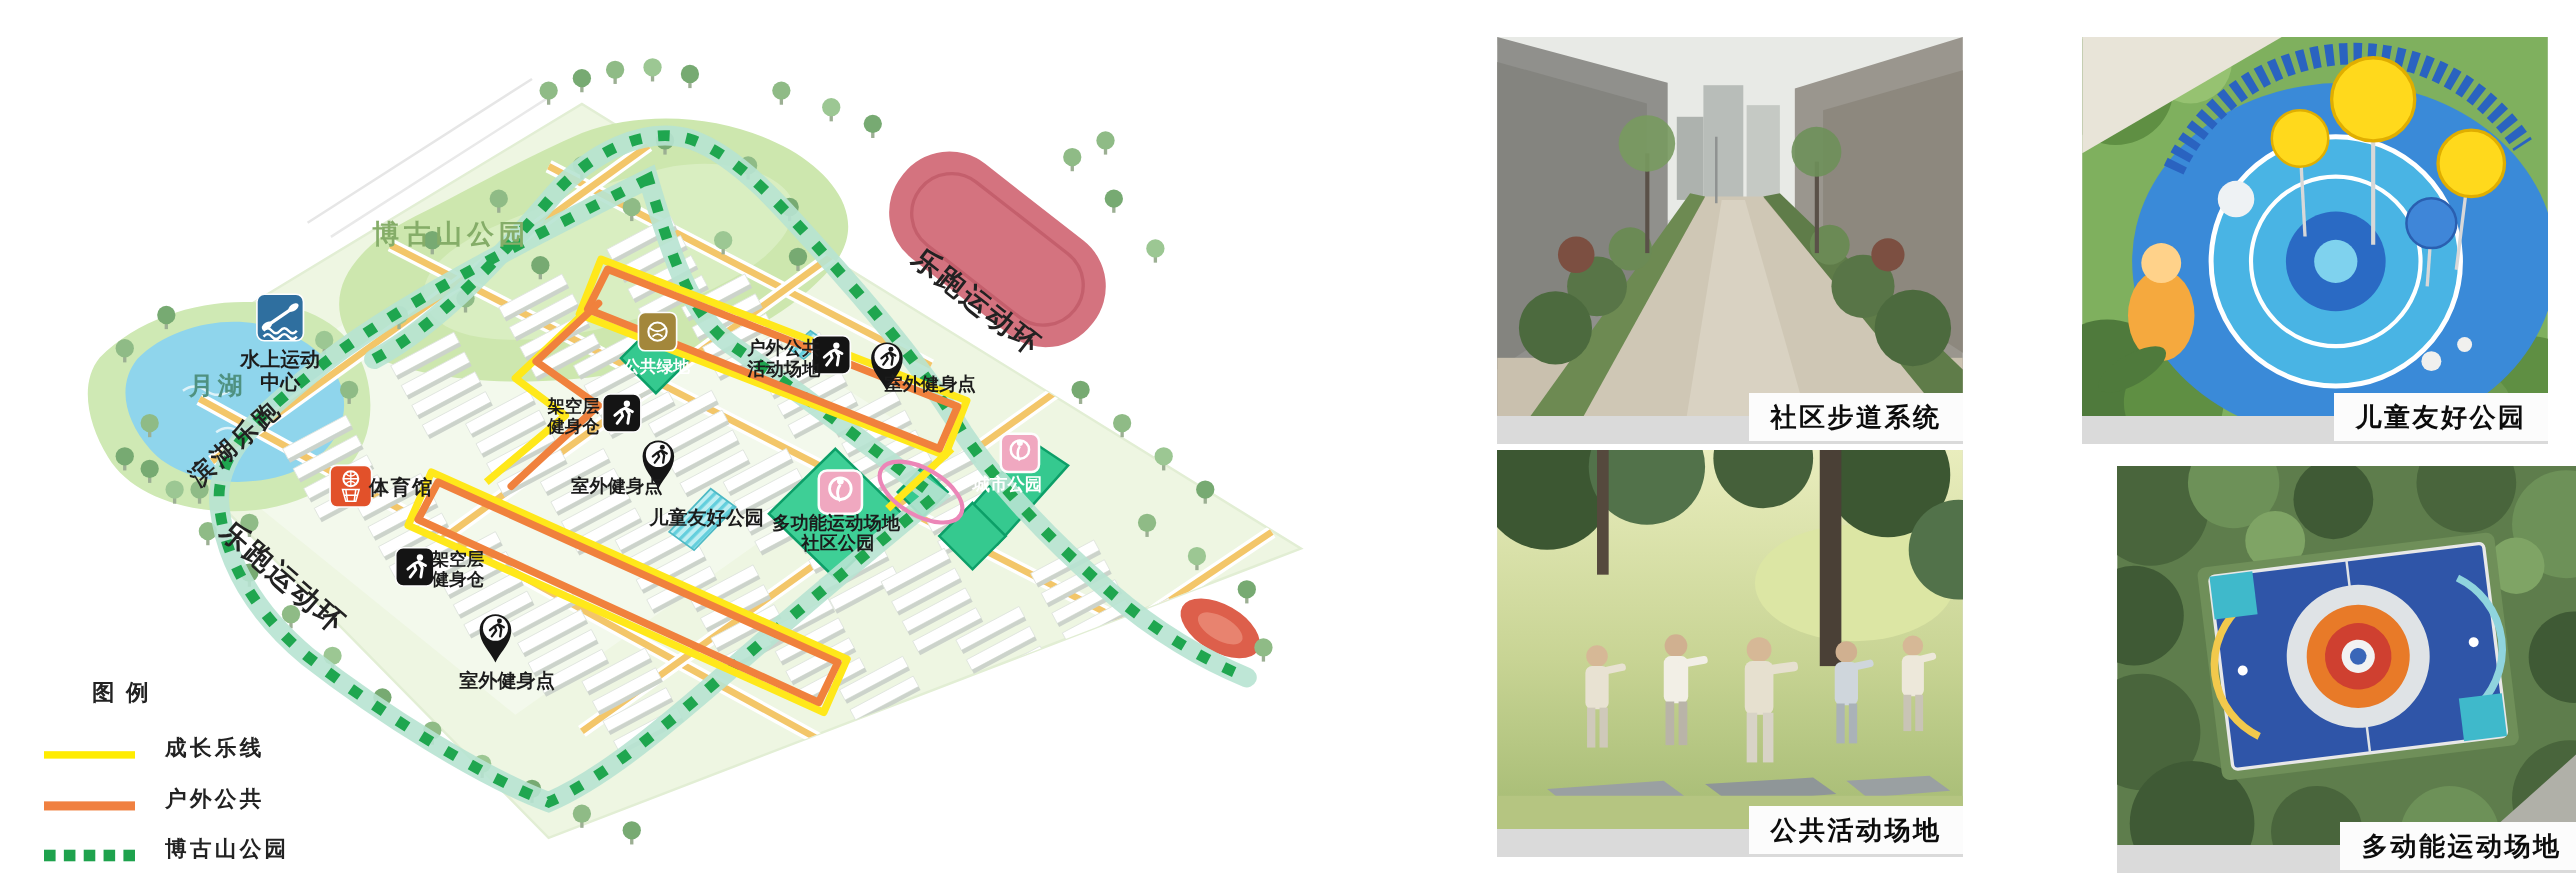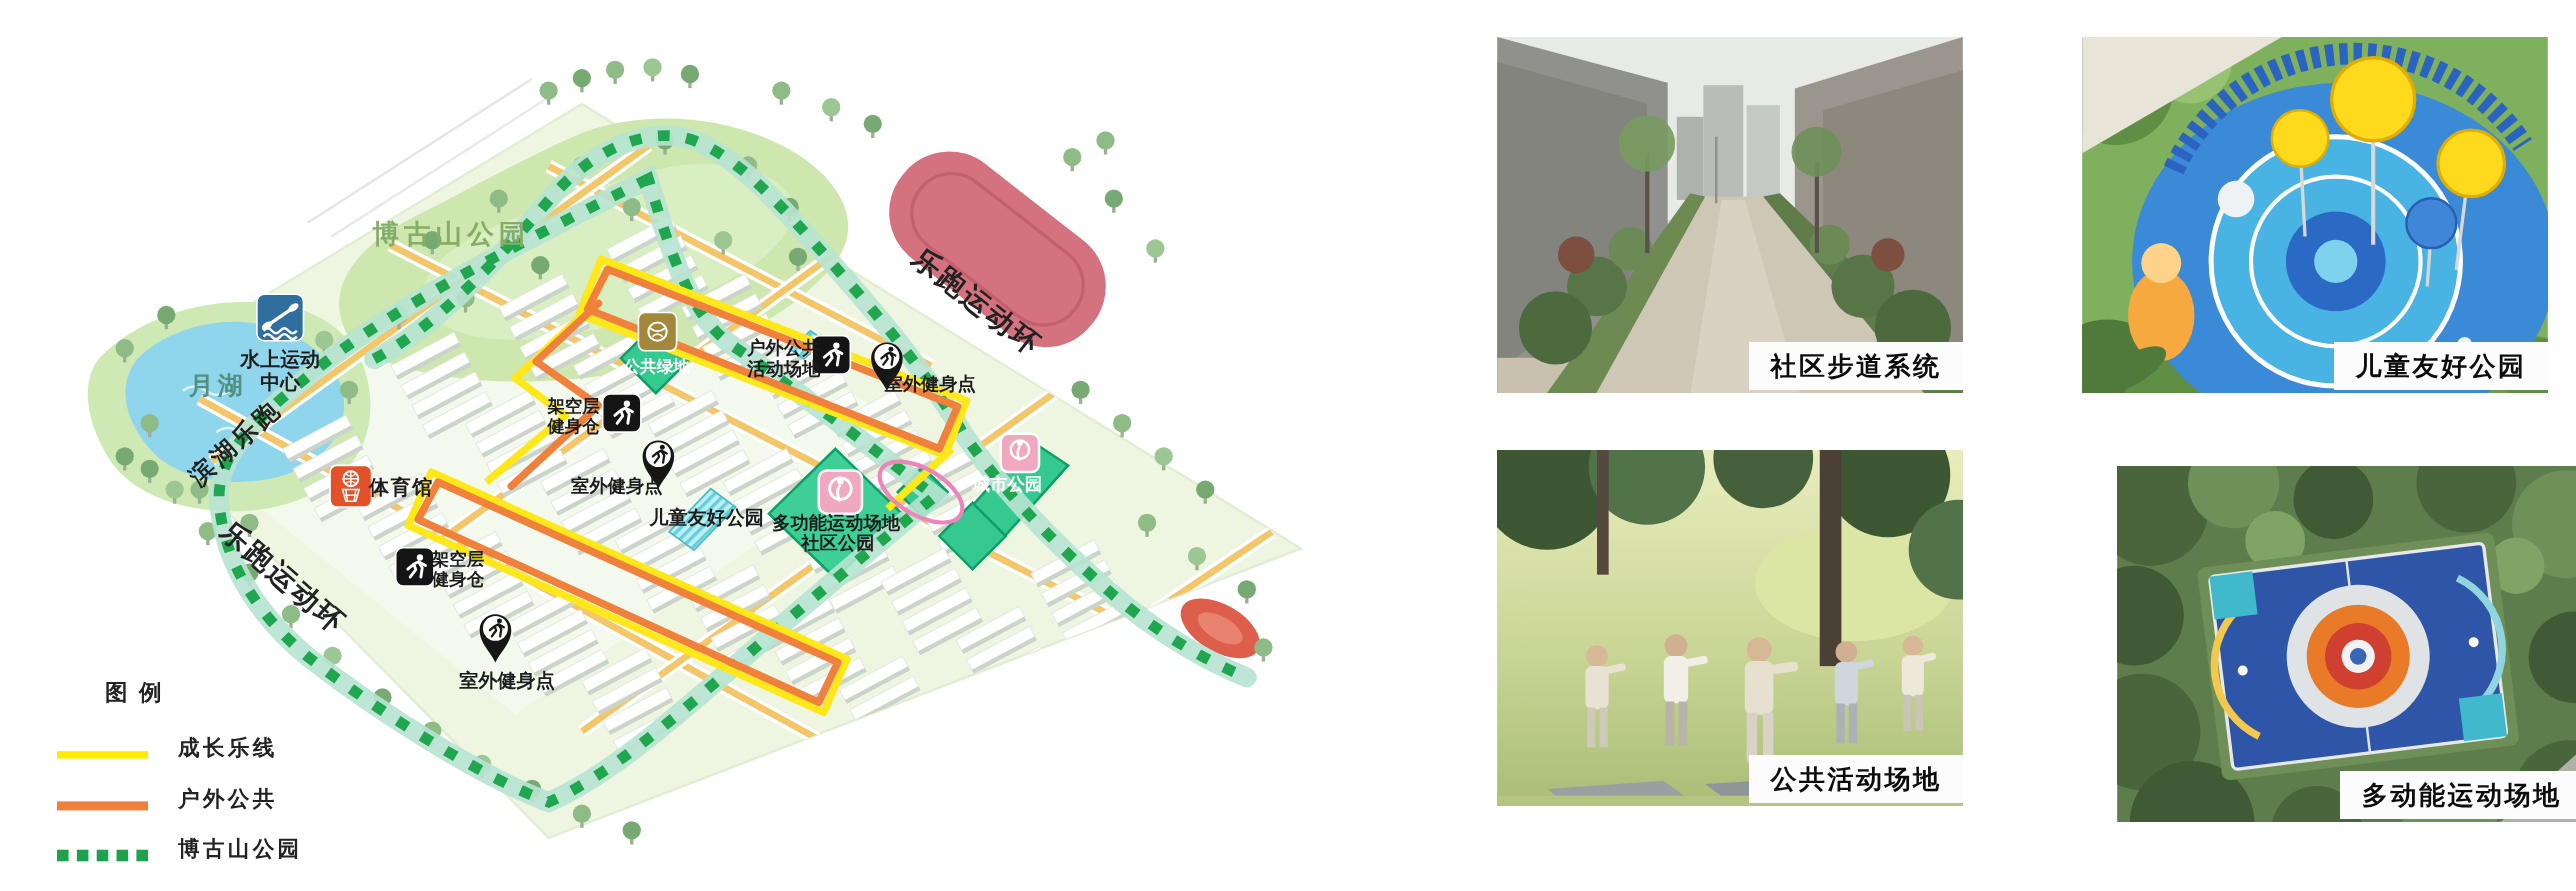--- a/index.html
+++ b/index.html
@@ -8,27 +8,27 @@
   .map-wrap{position:absolute;left:0;top:0;width:1330px;height:648px;}
   .map-wrap svg{display:block;}
   svg text{font-family:"Liberation Sans","DejaVu Sans",sans-serif;font-weight:700;}
   .teal{stroke:#b7e3d1;stroke-width:24px;fill:none;opacity:.9;stroke-linecap:round;}
   .dash{stroke:#1fa64f;stroke-width:13px;fill:none;stroke-dasharray:14 20;}
   .yel{stroke:#ffe81a;stroke-width:9px;fill:none;stroke-linejoin:round;}
   .org{stroke:#f0813d;stroke-width:9px;fill:none;stroke-linejoin:round;stroke-linecap:round;}
   .roadc{stroke:#ffffff;stroke-width:16px;fill:none;}
   .road{stroke:#f3c669;stroke-width:8px;fill:none;}
   
-  .legend{position:absolute;left:57px;top:677px;}
+  .legend{position:absolute;left:44px;top:677px;}
   .legend-title{font-size:22.5px;font-weight:700;color:#222;letter-spacing:11.6px;margin:0 0 25px 48px;}
   .legend-row{display:flex;align-items:flex-end;margin-bottom:21.6px;}
   .legend-swatch{width:91px;height:15px;margin-right:30px;flex:none;}
   .legend-label{font-size:21.6px;font-weight:700;color:#222;letter-spacing:3.3px;}
   
-  .photo{position:absolute;width:466px;height:356px;overflow:hidden;background:#dadada;}
+  .photo{position:absolute;width:466px;height:407px;overflow:hidden;background:#dadada;}
   .photo svg{display:block;}
   .cap{position:absolute;right:0;bottom:3.3px;background:#fcfcfc;padding:7.5px 21.6px;
        font-size:26px;font-weight:700;color:#0c0c0c;letter-spacing:2.5px;line-height:1.25;}
   #photo-1{left:1497px;top:37px;}
   #photo-2{left:2082px;top:37px;}
   #photo-3{left:1497px;top:450px;}
   #photo-4{left:2082px;top:466px;margin-left:35px;}
 </style>
 </head>
 <body>

